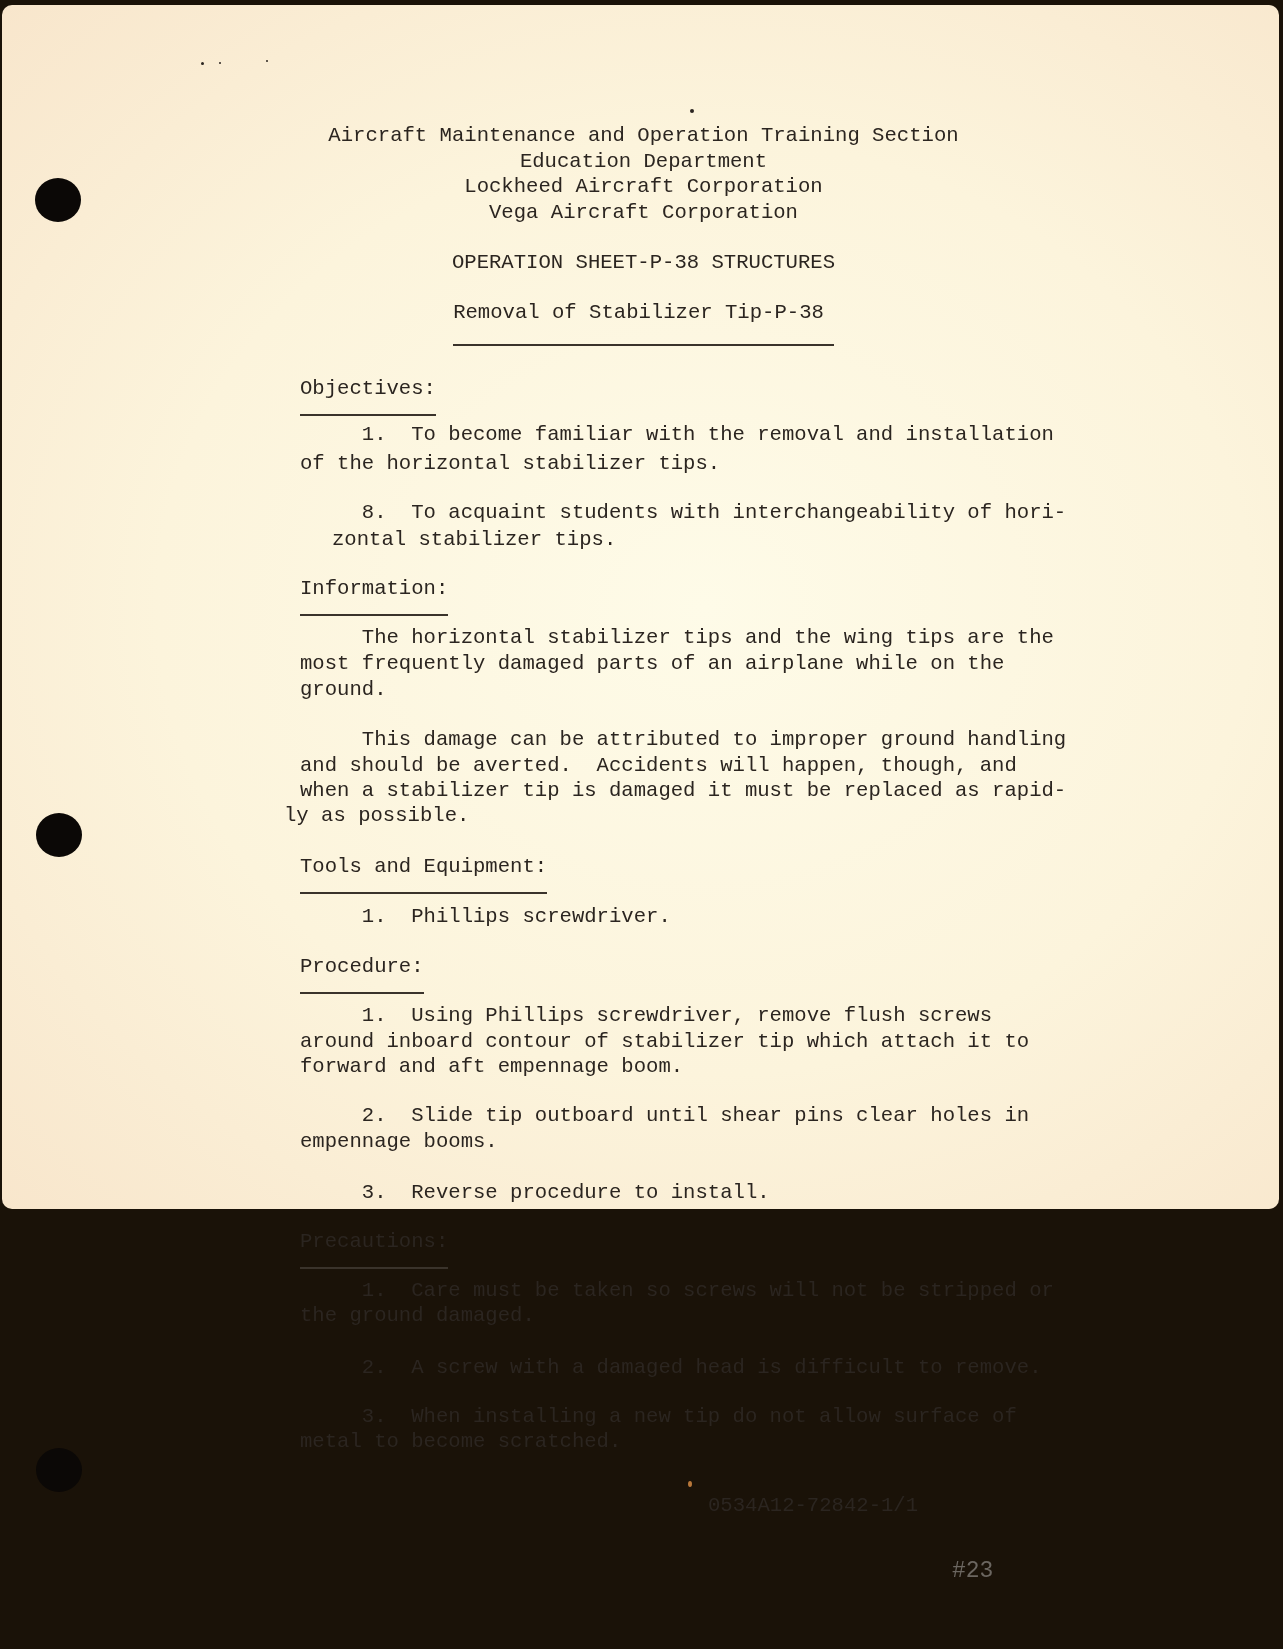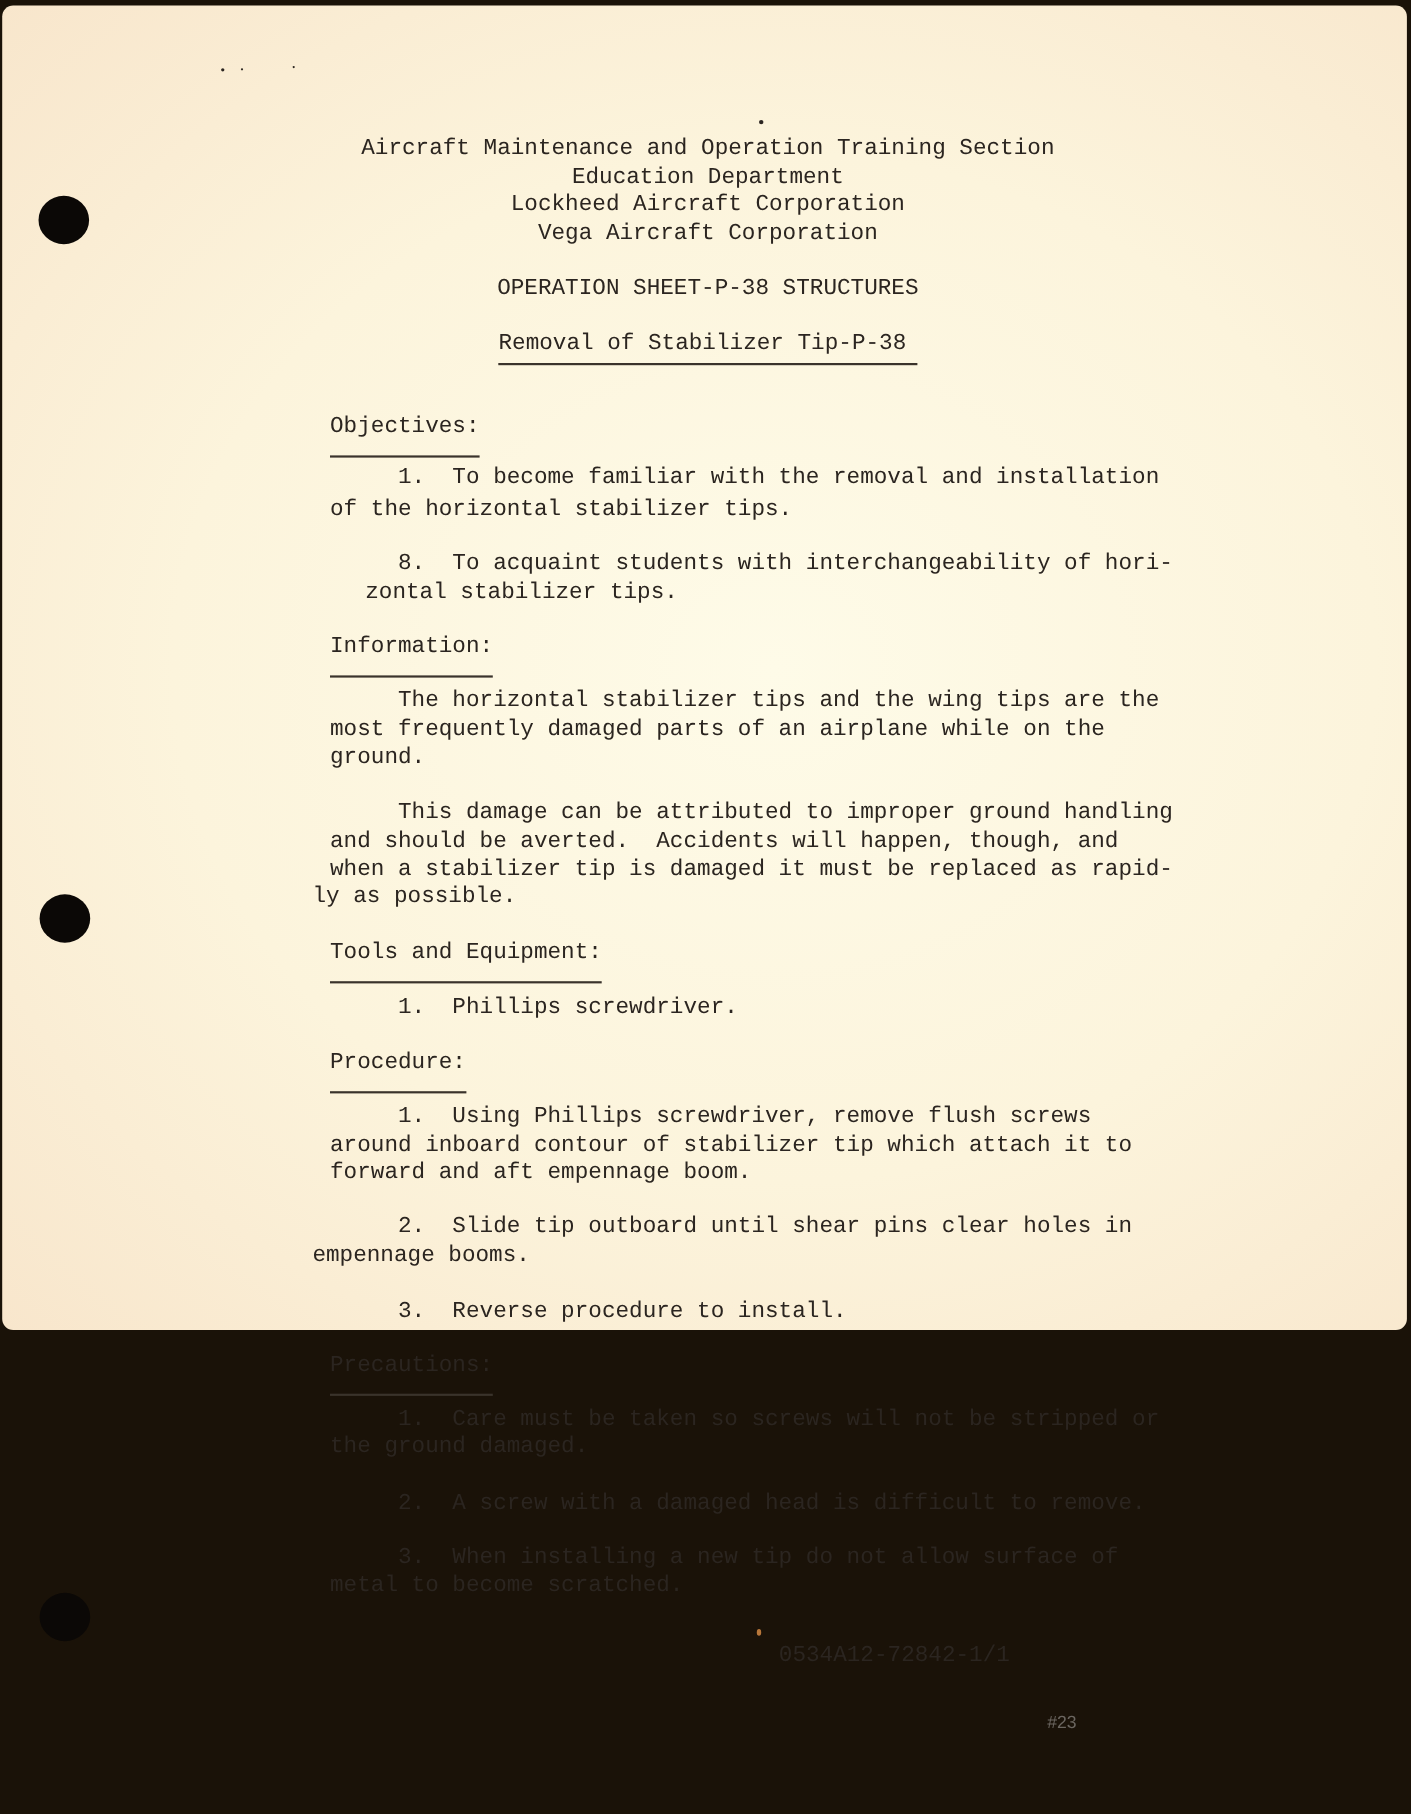--- a/index.html
+++ b/index.html
@@ -20,22 +20,22 @@
   }
   .line {
     position: absolute; white-space: pre; color: #2b2520;
     font-size: 20.6px; line-height: 24px; letter-spacing: 0px;
     transform: translateY(-12px);
   }
   .center { left: 0; width: 1283px; text-align: center; }
   .heading span.u {
     border-bottom: 2px solid #3a332b; padding-bottom: 14px;
   }
-  .u-title { border-bottom: 2px solid #3a332b; padding-bottom: 6px; padding-right: 10px; }
-  .mark { position: absolute; color: #6b6660; font-family: Liberation Sans, sans-serif; font-size: 16px; }
+  .u-title { border-bottom: 2px solid #3a332b; padding-bottom: 20px; padding-right: 10px; }
+  .mark { position: absolute; color: #6b6660; font-family: Liberation Mono, monospace; font-size: 23px; }
   .speck { position: absolute; border-radius: 50%; background: #2b2520; }
 </style>
 </head>
 <body>
 
 <div class="paper">
 
   <div class="hole" style="left:33px; top:173px;"></div>
   <div class="hole" style="left:34px; top:808px;"></div>
   <div class="hole" style="left:34px; top:1443px;"></div>
@@ -70,21 +70,21 @@
   <div class="line" style="left:282px; top:811px;">ly as possible.</div>
 
   <div class="line heading" style="left:298px; top:862px;text-align:right;"><span class="u">Tools and Equipment:</span></div>
   <div class="line" style="left:298px; top:912px;">     1.  Phillips screwdriver.</div>
 
   <div class="line heading" style="left:298px; top:962px;"><span class="u">Procedure:</span></div>
   <div class="line" style="left:298px; top:1011px;">     1.  Using Phillips screwdriver, remove flush screws</div>
   <div class="line" style="left:298px; top:1037px;">around inboard contour of stabilizer tip which attach it to</div>
   <div class="line" style="left:298px; top:1062px;">forward and aft empennage boom.</div>
   <div class="line" style="left:298px; top:1111px;">     2.  Slide tip outboard until shear pins clear holes in</div>
-  <div class="line" style="left:282px; top:1137px;">empennage booms.</div>
+  <div class="line" style="left:298px; top:1137px;">empennage booms.</div>
   <div class="line" style="left:298px; top:1188px;">     3.  Reverse procedure to install.</div>
 
   <div class="line heading" style="left:298px; top:1237px;"><span class="u">Precautions:</span></div>
   <div class="line" style="left:298px; top:1286px;">     1.  Care must be taken so screws will not be stripped or</div>
   <div class="line" style="left:298px; top:1311px;">the ground damaged.</div>
   <div class="line" style="left:298px; top:1363px;">     2.  A screw with a damaged head is difficult to remove.</div>
   <div class="line" style="left:298px; top:1412px;">     3.  When installing a new tip do not allow surface of</div>
   <div class="line" style="left:298px; top:1437px;">metal to become scratched.</div>
 
   <div class="line" style="left:706px; top:1501px;">0534A12-72842-1/1</div>

